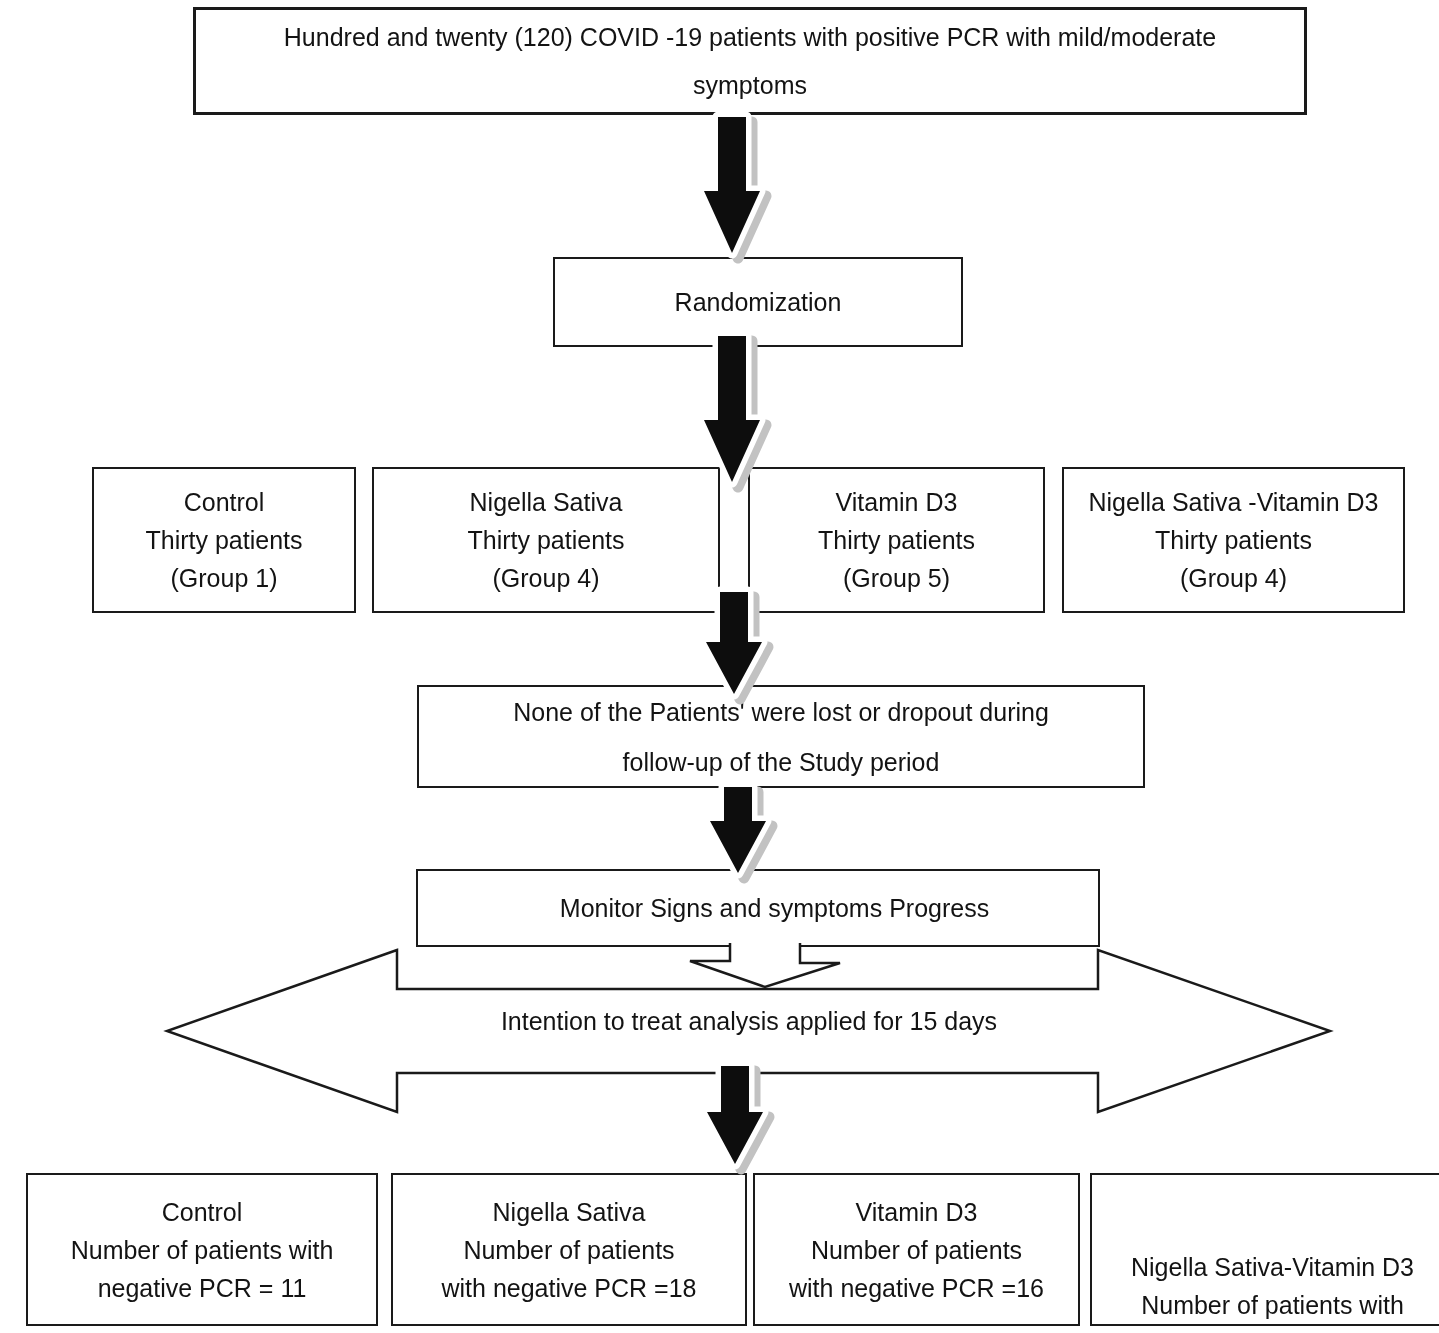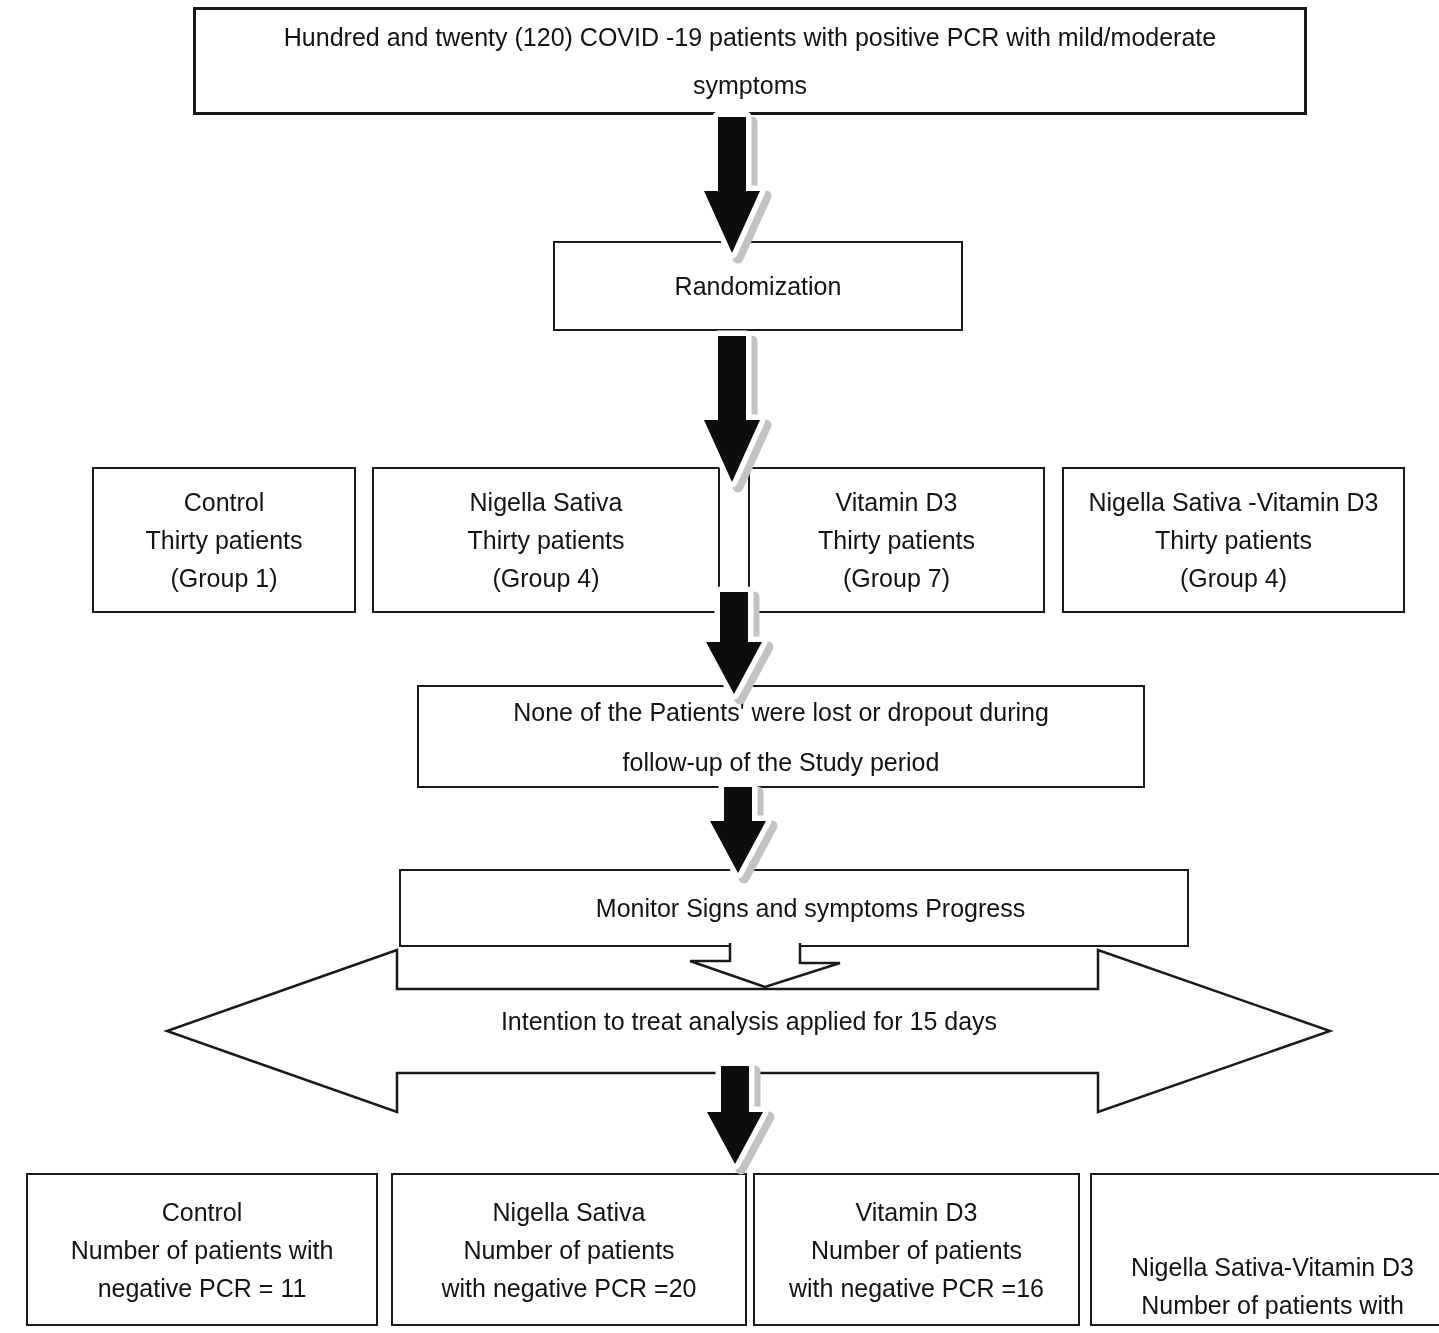--- a/index.html
+++ b/index.html
@@ -49,67 +49,67 @@
 </head>
 <body>
 
 <div class="canvas">
 
   <div class="fbox topbox" style="left:173px; top:7px; width:1114px; height:108px;">
     <div>Hundred and twenty (120) COVID -19 patients with positive PCR with mild/moderate</div>
     <div>symptoms</div>
   </div>
 
-  <div class="fbox" style="left:533px; top:241px; width:410px; height:90px;">
+  <div class="fbox" style="left:533px; top:257px; width:410px; height:90px;">
     <div>Randomization</div>
   </div>
 
   <div class="fbox" style="left:72px; top:467px; width:264px; height:146px;">
     <div>Control</div>
     <div>Thirty patients</div>
     <div>(Group 1)</div>
   </div>
 
   <div class="fbox" style="left:352px; top:467px; width:348px; height:146px;">
     <div>Nigella Sativa</div>
     <div>Thirty patients</div>
     <div>(Group 4)</div>
   </div>
 
   <div class="fbox" style="left:728px; top:467px; width:297px; height:146px;">
     <div>Vitamin D3</div>
     <div>Thirty patients</div>
-    <div>(Group 7)</div>
+    <div>(Group 5)</div>
   </div>
 
   <div class="fbox" style="left:1042px; top:467px; width:343px; height:146px;">
     <div>Nigella Sativa -Vitamin D3</div>
     <div>Thirty patients</div>
     <div>(Group 4)</div>
   </div>
 
   <div class="fbox widebox" style="left:397px; top:685px; width:728px; height:103px;">
     <div>None of the Patients' were lost or dropout during</div>
     <div>follow-up of the Study period</div>
   </div>
 
-  <div class="fbox" style="left:379px; top:869px; width:790px; height:78px;padding-left:33px;">
+  <div class="fbox" style="left:396px; top:869px; width:684px; height:78px;padding-left:33px;">
     <div>Monitor Signs and symptoms Progress</div>
   </div>
 
   <div class="fbox" style="left:6px; top:1173px; width:352px; height:153px;">
     <div>Control</div>
     <div>Number of patients with</div>
     <div>negative PCR = 11</div>
   </div>
 
   <div class="fbox" style="left:371px; top:1173px; width:356px; height:153px;">
     <div>Nigella Sativa</div>
     <div>Number of patients</div>
-    <div>with negative PCR =20</div>
+    <div>with negative PCR =18</div>
   </div>
 
   <div class="fbox" style="left:733px; top:1173px; width:327px; height:153px;">
     <div>Vitamin D3</div>
     <div>Number of patients</div>
     <div>with negative PCR =16</div>
   </div>
 
   <div class="fbox" style="left:1070px; top:1173px; width:365px; height:153px;justify-content:flex-end;">
     <div>Nigella Sativa-Vitamin D3</div>

